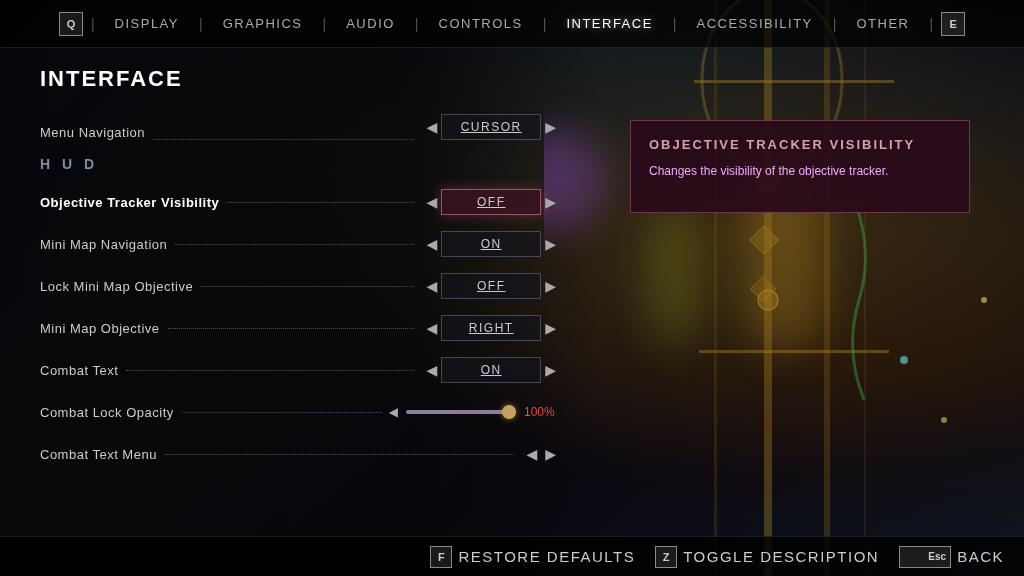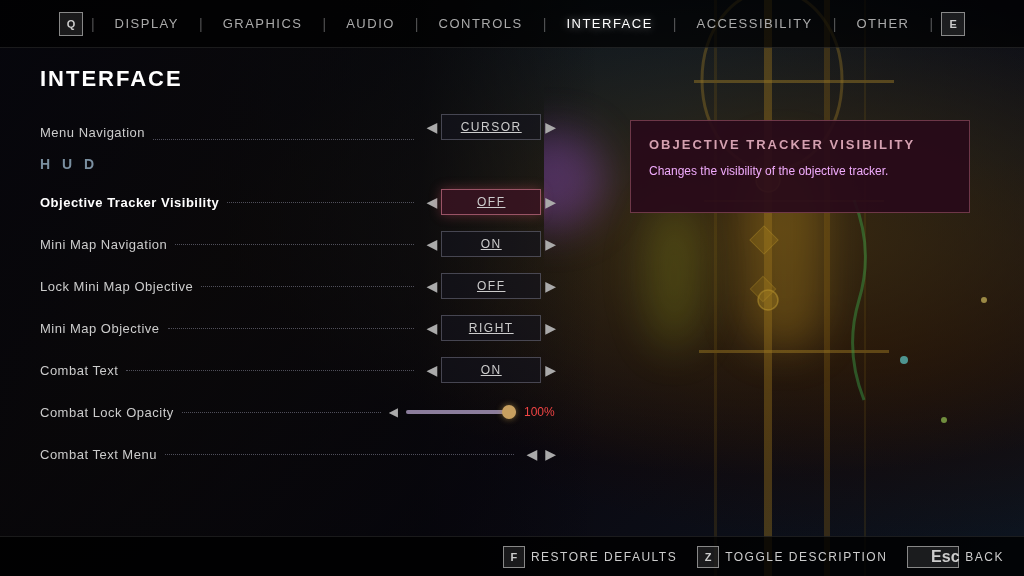--- a/index.html
+++ b/index.html
@@ -296,21 +296,21 @@
       justify-content: center;
       font-size: 11px;
       color: #ccc;
       font-weight: bold;
       background: rgba(255,255,255,0.1);
       flex-shrink: 0;
     }
 
     .action-label {
       color: #ccc;
-      font-size: 12px;
+      font-size: 15px;
       letter-spacing: 1.5px;
       text-transform: uppercase;
     }
 
     
     .tower-bg {
       position: absolute;
       right: 0;
       top: 0;
       width: 480px;
@@ -511,16 +511,16 @@
 <div class="bottom-bar">
   <div class="bottom-action">
     <div class="action-key">F</div>
     <span class="action-label">RESTORE DEFAULTS</span>
   </div>
   <div class="bottom-action">
     <div class="action-key">Z</div>
     <span class="action-label">TOGGLE DESCRIPTION</span>
   </div>
   <div class="bottom-action">
-    <div class="action-key" style="width:52px;font-size:16px;padding-left:24px;">Esc</div>
+    <div class="action-key" style="width:52px;font-size:10px;padding-left:24px;">Esc</div>
     <span class="action-label">BACK</span>
   </div>
 </div>
 
 </body></html>

